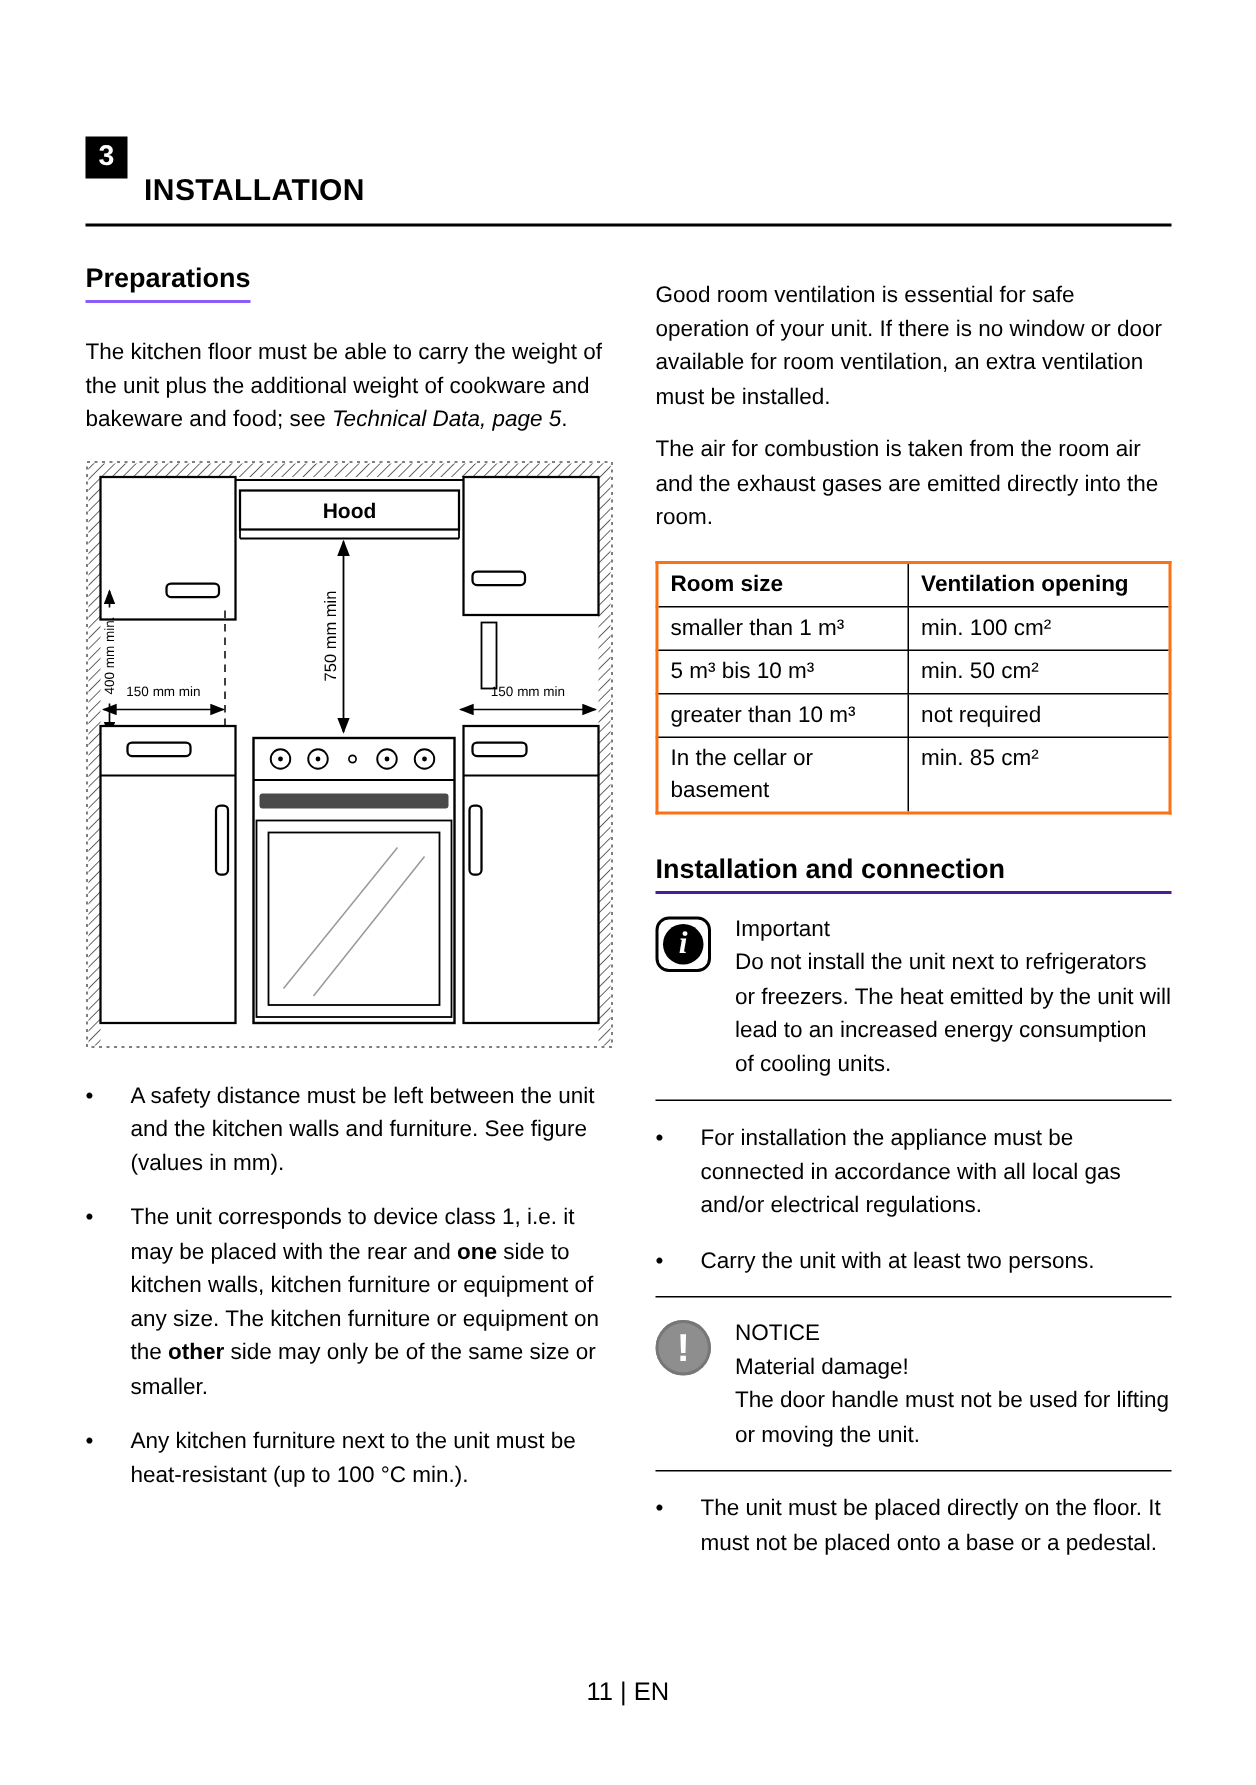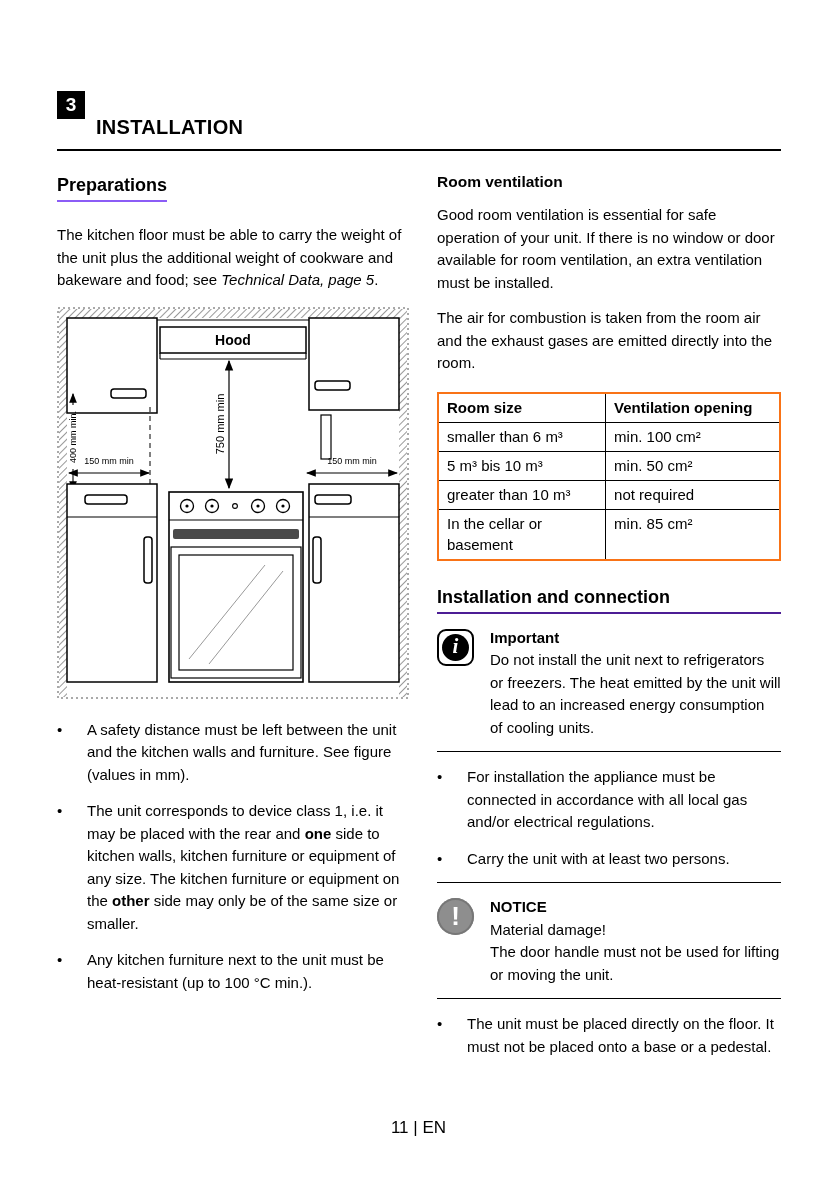--- a/index.html
+++ b/index.html
@@ -72,21 +72,21 @@
   }
   .vent-table th { font-weight:bold; }
   .vent-table .c1 { width:49%; }
 
   .section-gap { margin-top:26px; }
 
   
   .note-block { display:flex; gap:13px; margin-top:13px; }
   .note-icon-col { width:40px; flex:none; padding-top:2px; }
   .note-body { flex:1; font-size:15px; line-height:1.5; }
-  .note-title { font-weight:bold; }
+  .note-title { font-weight:normal; }
 
   .info-icon {
     width:37px; height:37px;
     border:2px solid #000; border-radius:9px;
     display:flex; align-items:center; justify-content:center;
   }
   .info-icon .disc {
     width:27px; height:27px; border-radius:50%;
     background:#000; color:#fff;
     font-family:"Liberation Serif", serif;
@@ -238,35 +238,34 @@
           <div class="bullet-dot">•</div>
           <div class="bullet-body"><span>The unit corresponds to device class 1, i.e. it may be placed with the rear and </span><b>one</b><span> side to kitchen walls, kitchen furniture or equipment of any size. The kitchen furniture or equipment on the </span><b>other</b><span> side may only be of the same size or smaller.</span></div>
         </div>
         <div class="bullet-row">
           <div class="bullet-dot">•</div>
           <div class="bullet-body"><span>Any kitchen furniture next to the unit must be heat-resistant (up to 100 °C min.).</span></div>
         </div>
       </div>
 
       <div class="col-right">
-        <h3 class="sub-heading">Room ventilation</h3>
 
         <p class="para" style="margin-top:13px;">Good room ventilation is essential for safe operation of your unit. If there is no window or door available for room ventilation, an extra ventilation must be installed.</p>
         <p class="para" style="margin-top:13px;">The air for combustion is taken from the room air and the exhaust gases are emitted directly into the room.</p>
 
         <table class="vent-table">
           <thead>
             <tr>
               <th class="c1">Room size</th>
               <th>Ventilation opening</th>
             </tr>
           </thead>
           <tbody>
             <tr>
-              <td>smaller than 6 m³</td>
+              <td>smaller than 1 m³</td>
               <td>min. 100 cm²</td>
             </tr>
             <tr>
               <td>5 m³ bis 10 m³</td>
               <td>min. 50 cm²</td>
             </tr>
             <tr>
               <td>greater than 10 m³</td>
               <td>not required</td>
             </tr>

